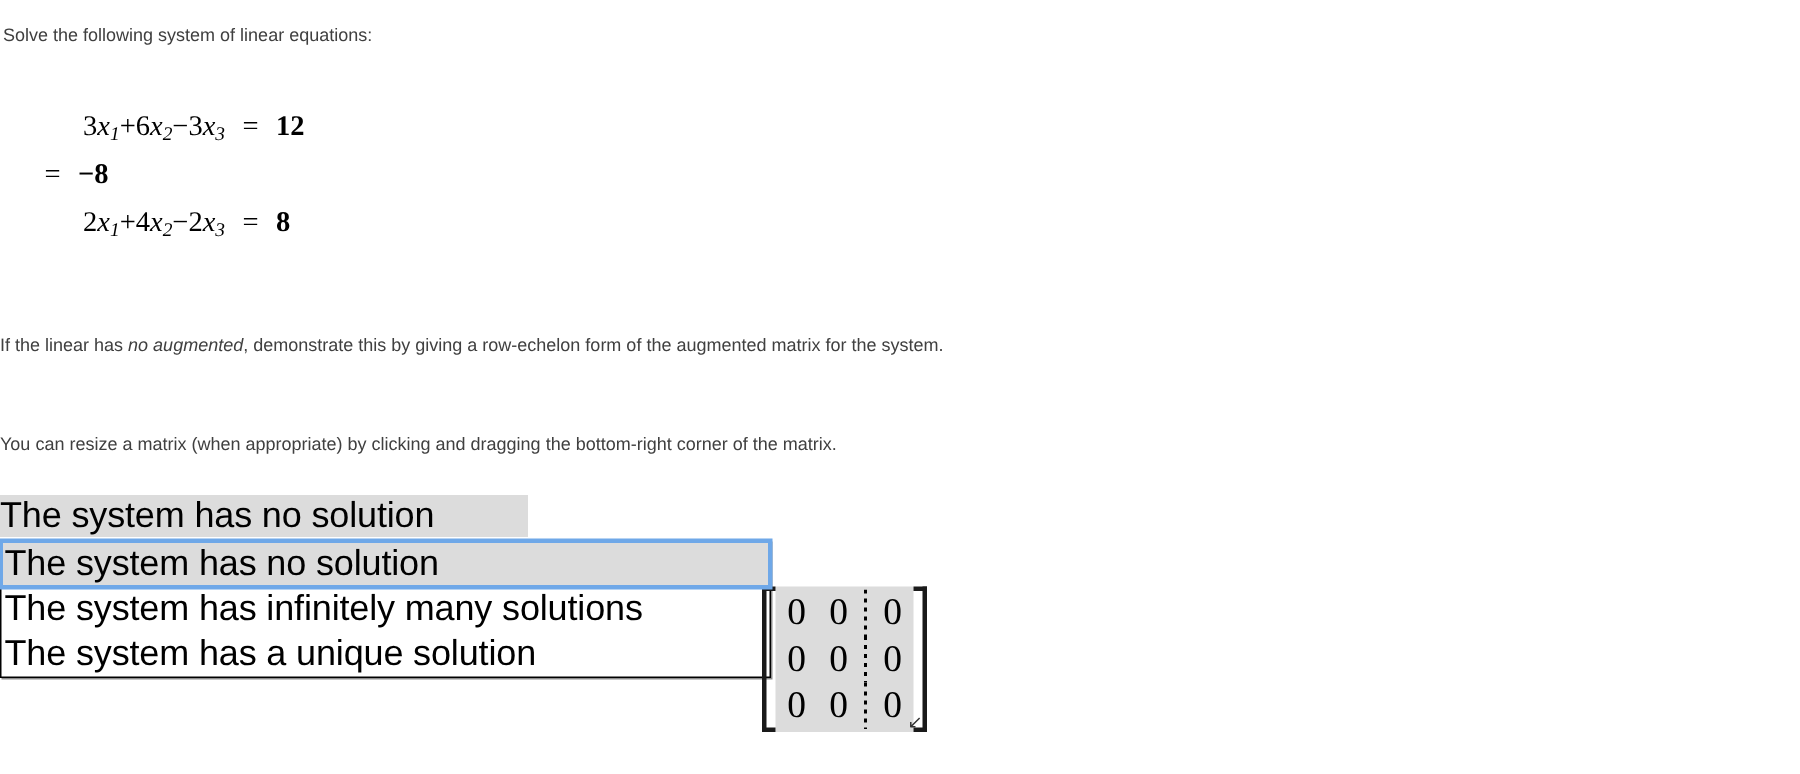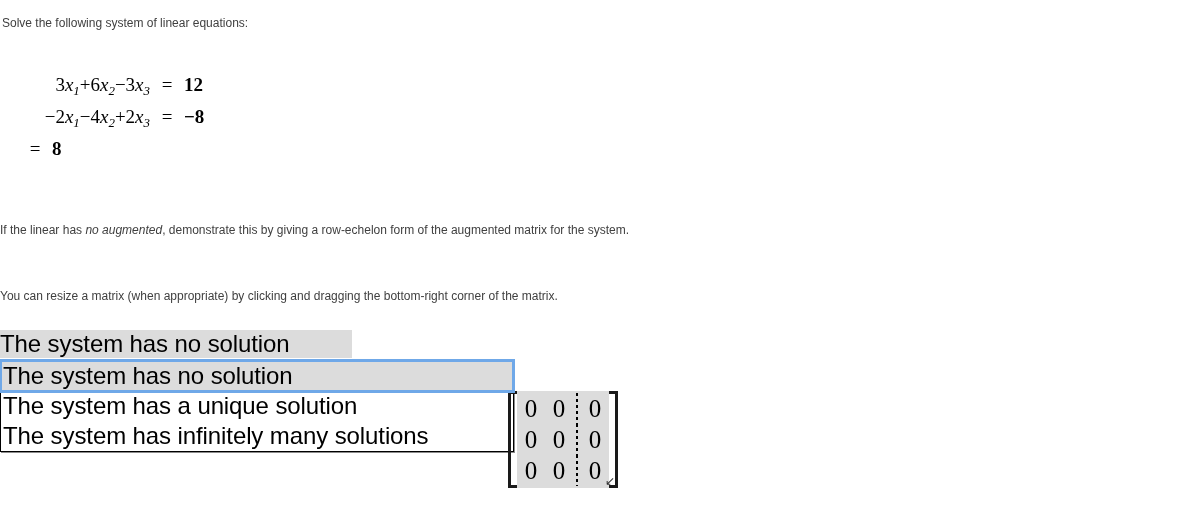--- a/index.html
+++ b/index.html
@@ -205,44 +205,44 @@
 
   <div class="eq-row">
     <span class="eq-lhs">
       <span class="num">3</span><span>x</span><sub>1</sub><span class="op">+</span><span class="num">6</span><span>x</span><sub>2</sub><span class="op">−</span><span class="num">3</span><span>x</span><sub>3</sub>
     </span>
     <span class="eq-eq">=</span>
     <span class="eq-rhs">12</span>
   </div>
 
   <div class="eq-row">
+    <span class="eq-eq">=</span>
+    <span class="eq-rhs">−8</span>
+  </div>
+
+  <div class="eq-row">
     <span class="eq-lhs">
-      <span class="op">−</span><span class="num">2</span><span>x</span><sub>1</sub><span class="op">−</span><span class="num">4</span><span>x</span><sub>2</sub><span class="op">+</span><span class="num">2</span><span>x</span><sub>3</sub>
+      <span class="num">2</span><span>x</span><sub>1</sub><span class="op">+</span><span class="num">4</span><span>x</span><sub>2</sub><span class="op">−</span><span class="num">2</span><span>x</span><sub>3</sub>
     </span>
     <span class="eq-eq">=</span>
-    <span class="eq-rhs">−8</span>
-  </div>
-
-  <div class="eq-row">
-    <span class="eq-eq">=</span>
     <span class="eq-rhs">8</span>
   </div>
 
 </div>
 
 <div class="prompt-line" id="prompt-demo"><span>If the linear has </span><span class="em">no augmented</span><span>, demonstrate this by giving a row-echelon form of the augmented matrix for the system.</span></div>
 
 <div class="prompt-line" id="prompt-resize">You can resize a matrix (when appropriate) by clicking and dragging the bottom-right corner of the matrix.</div>
 
 <div id="select-face">The system has no solution</div>
 
 <div id="dropdown">
   <div class="dd-option selected">The system has no solution</div>
+  <div class="dd-option">The system has infinitely many solutions</div>
   <div class="dd-option">The system has a unique solution</div>
-  <div class="dd-option">The system has infinitely many solutions</div>
 </div>
 
 <div id="matrix-widget">
 
   <div class="bracket bracket-left"></div>
 
   <div id="matrix-grid">
 
     <div class="m-row">
       <div class="m-cell">0</div>

